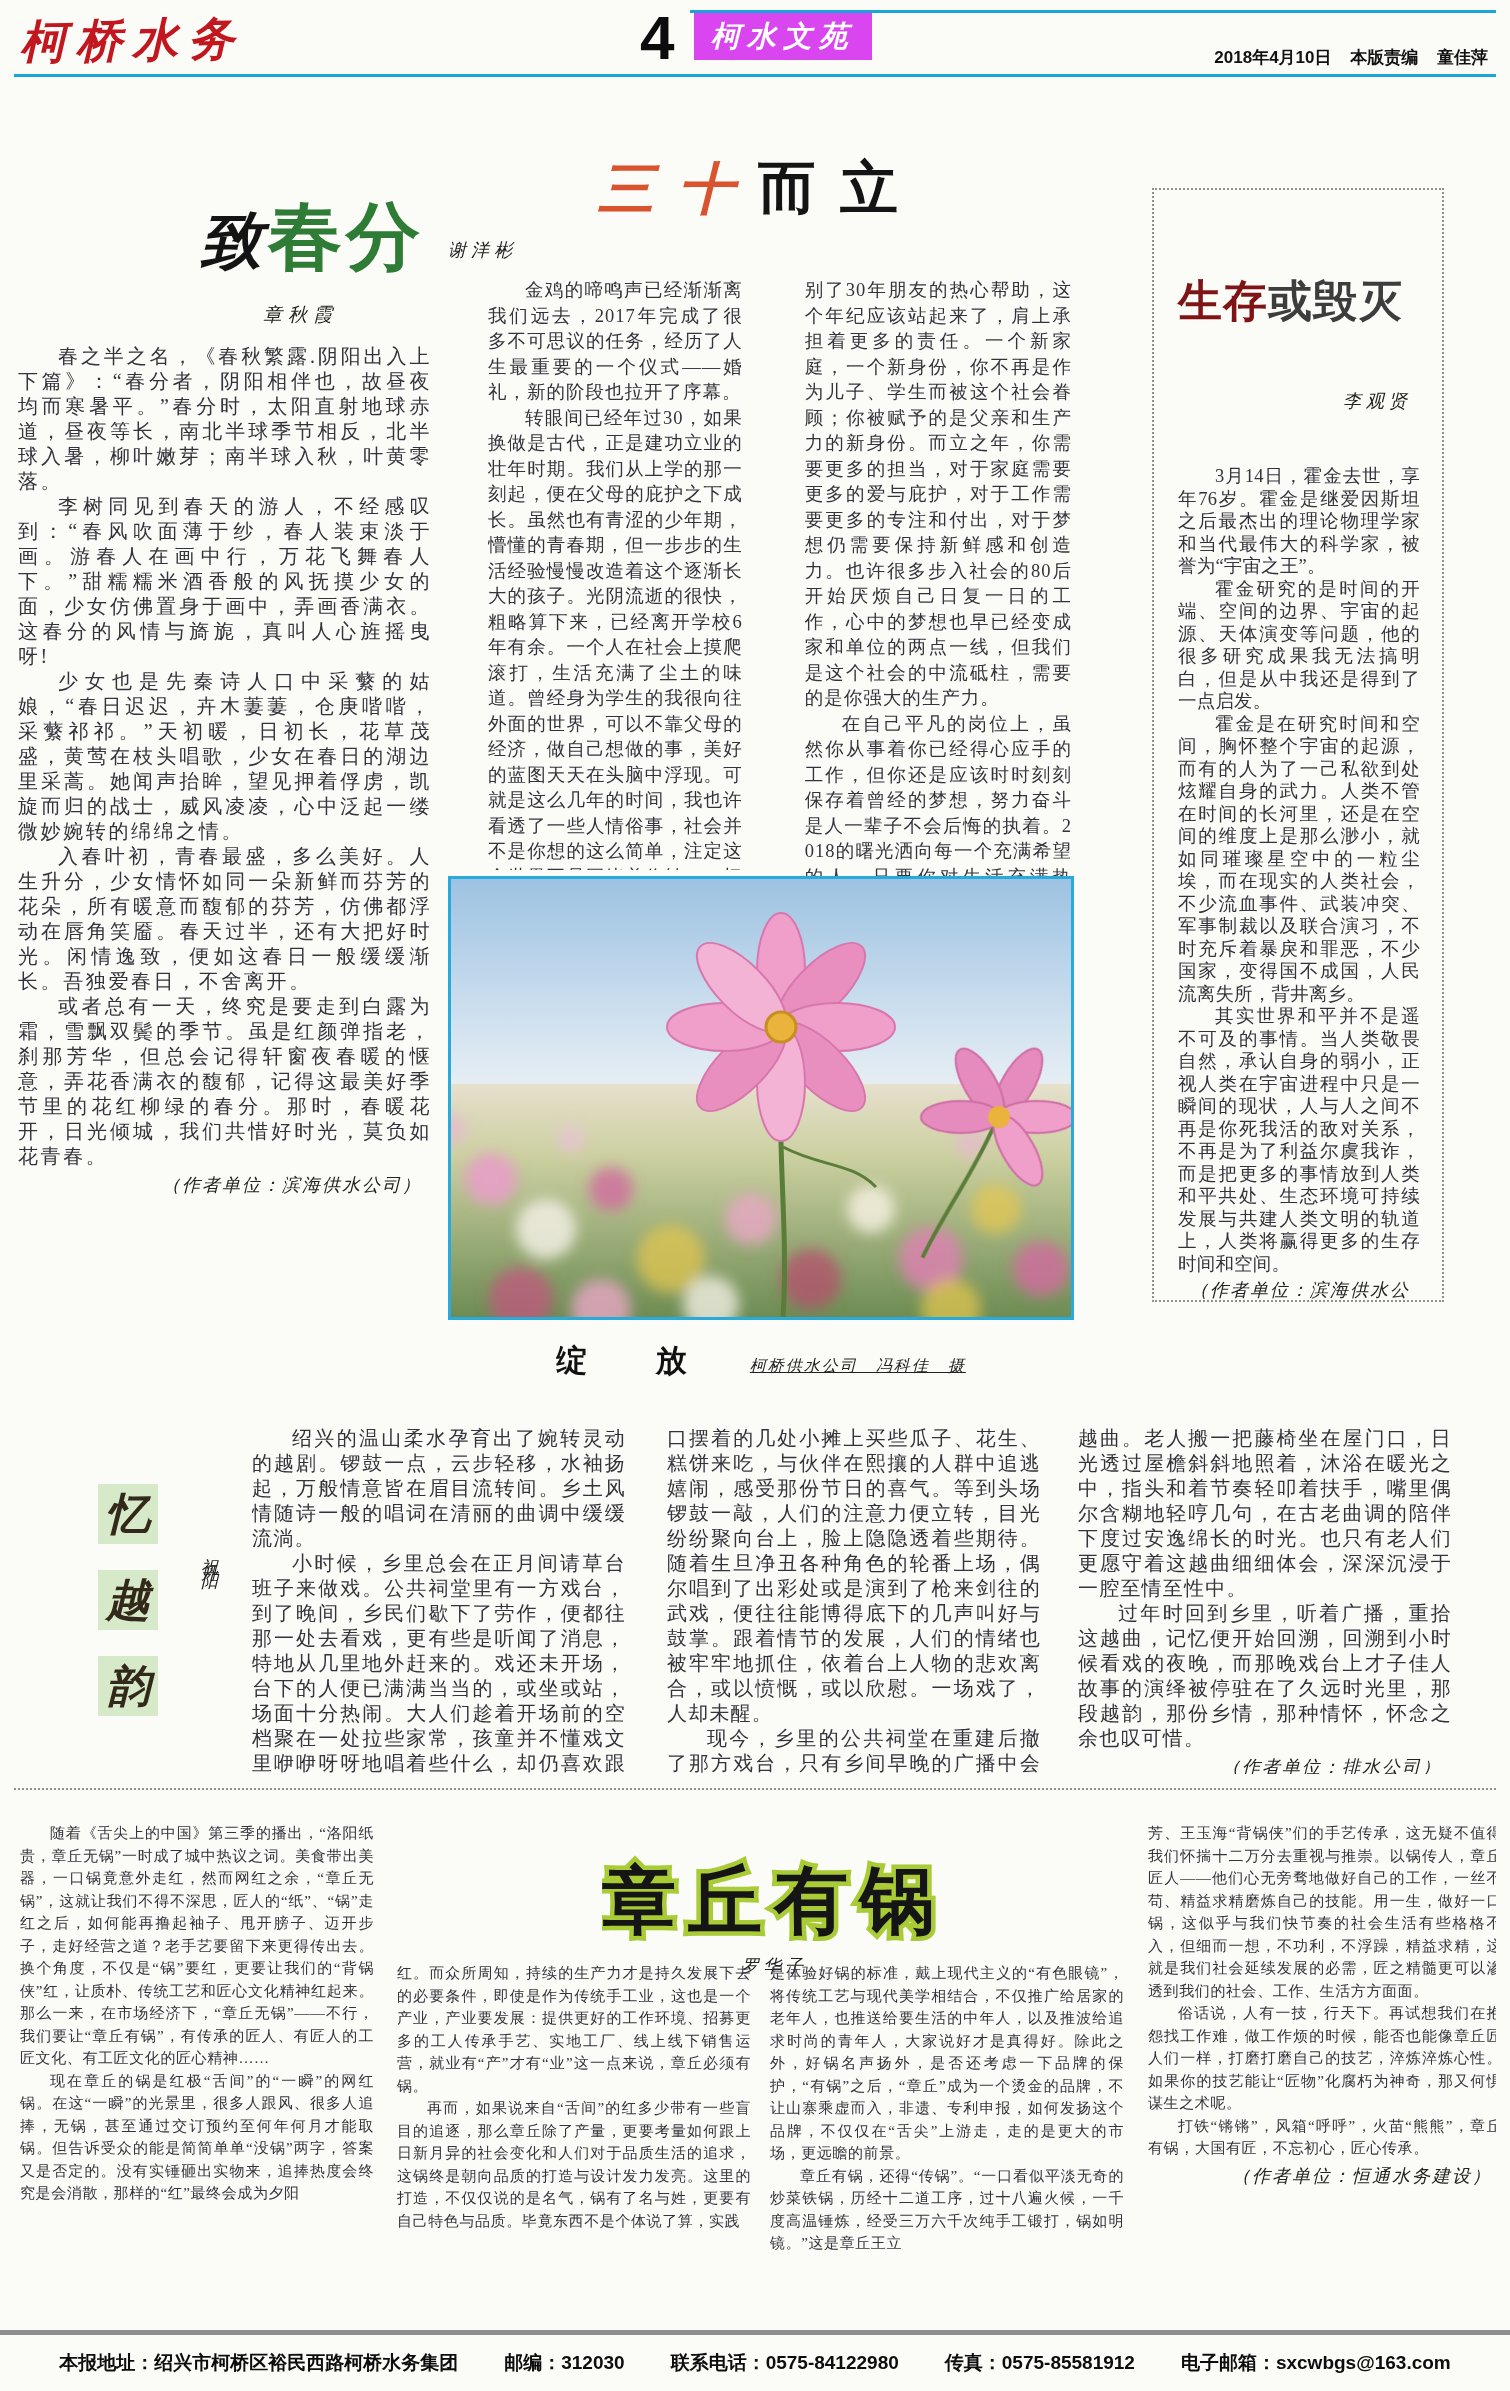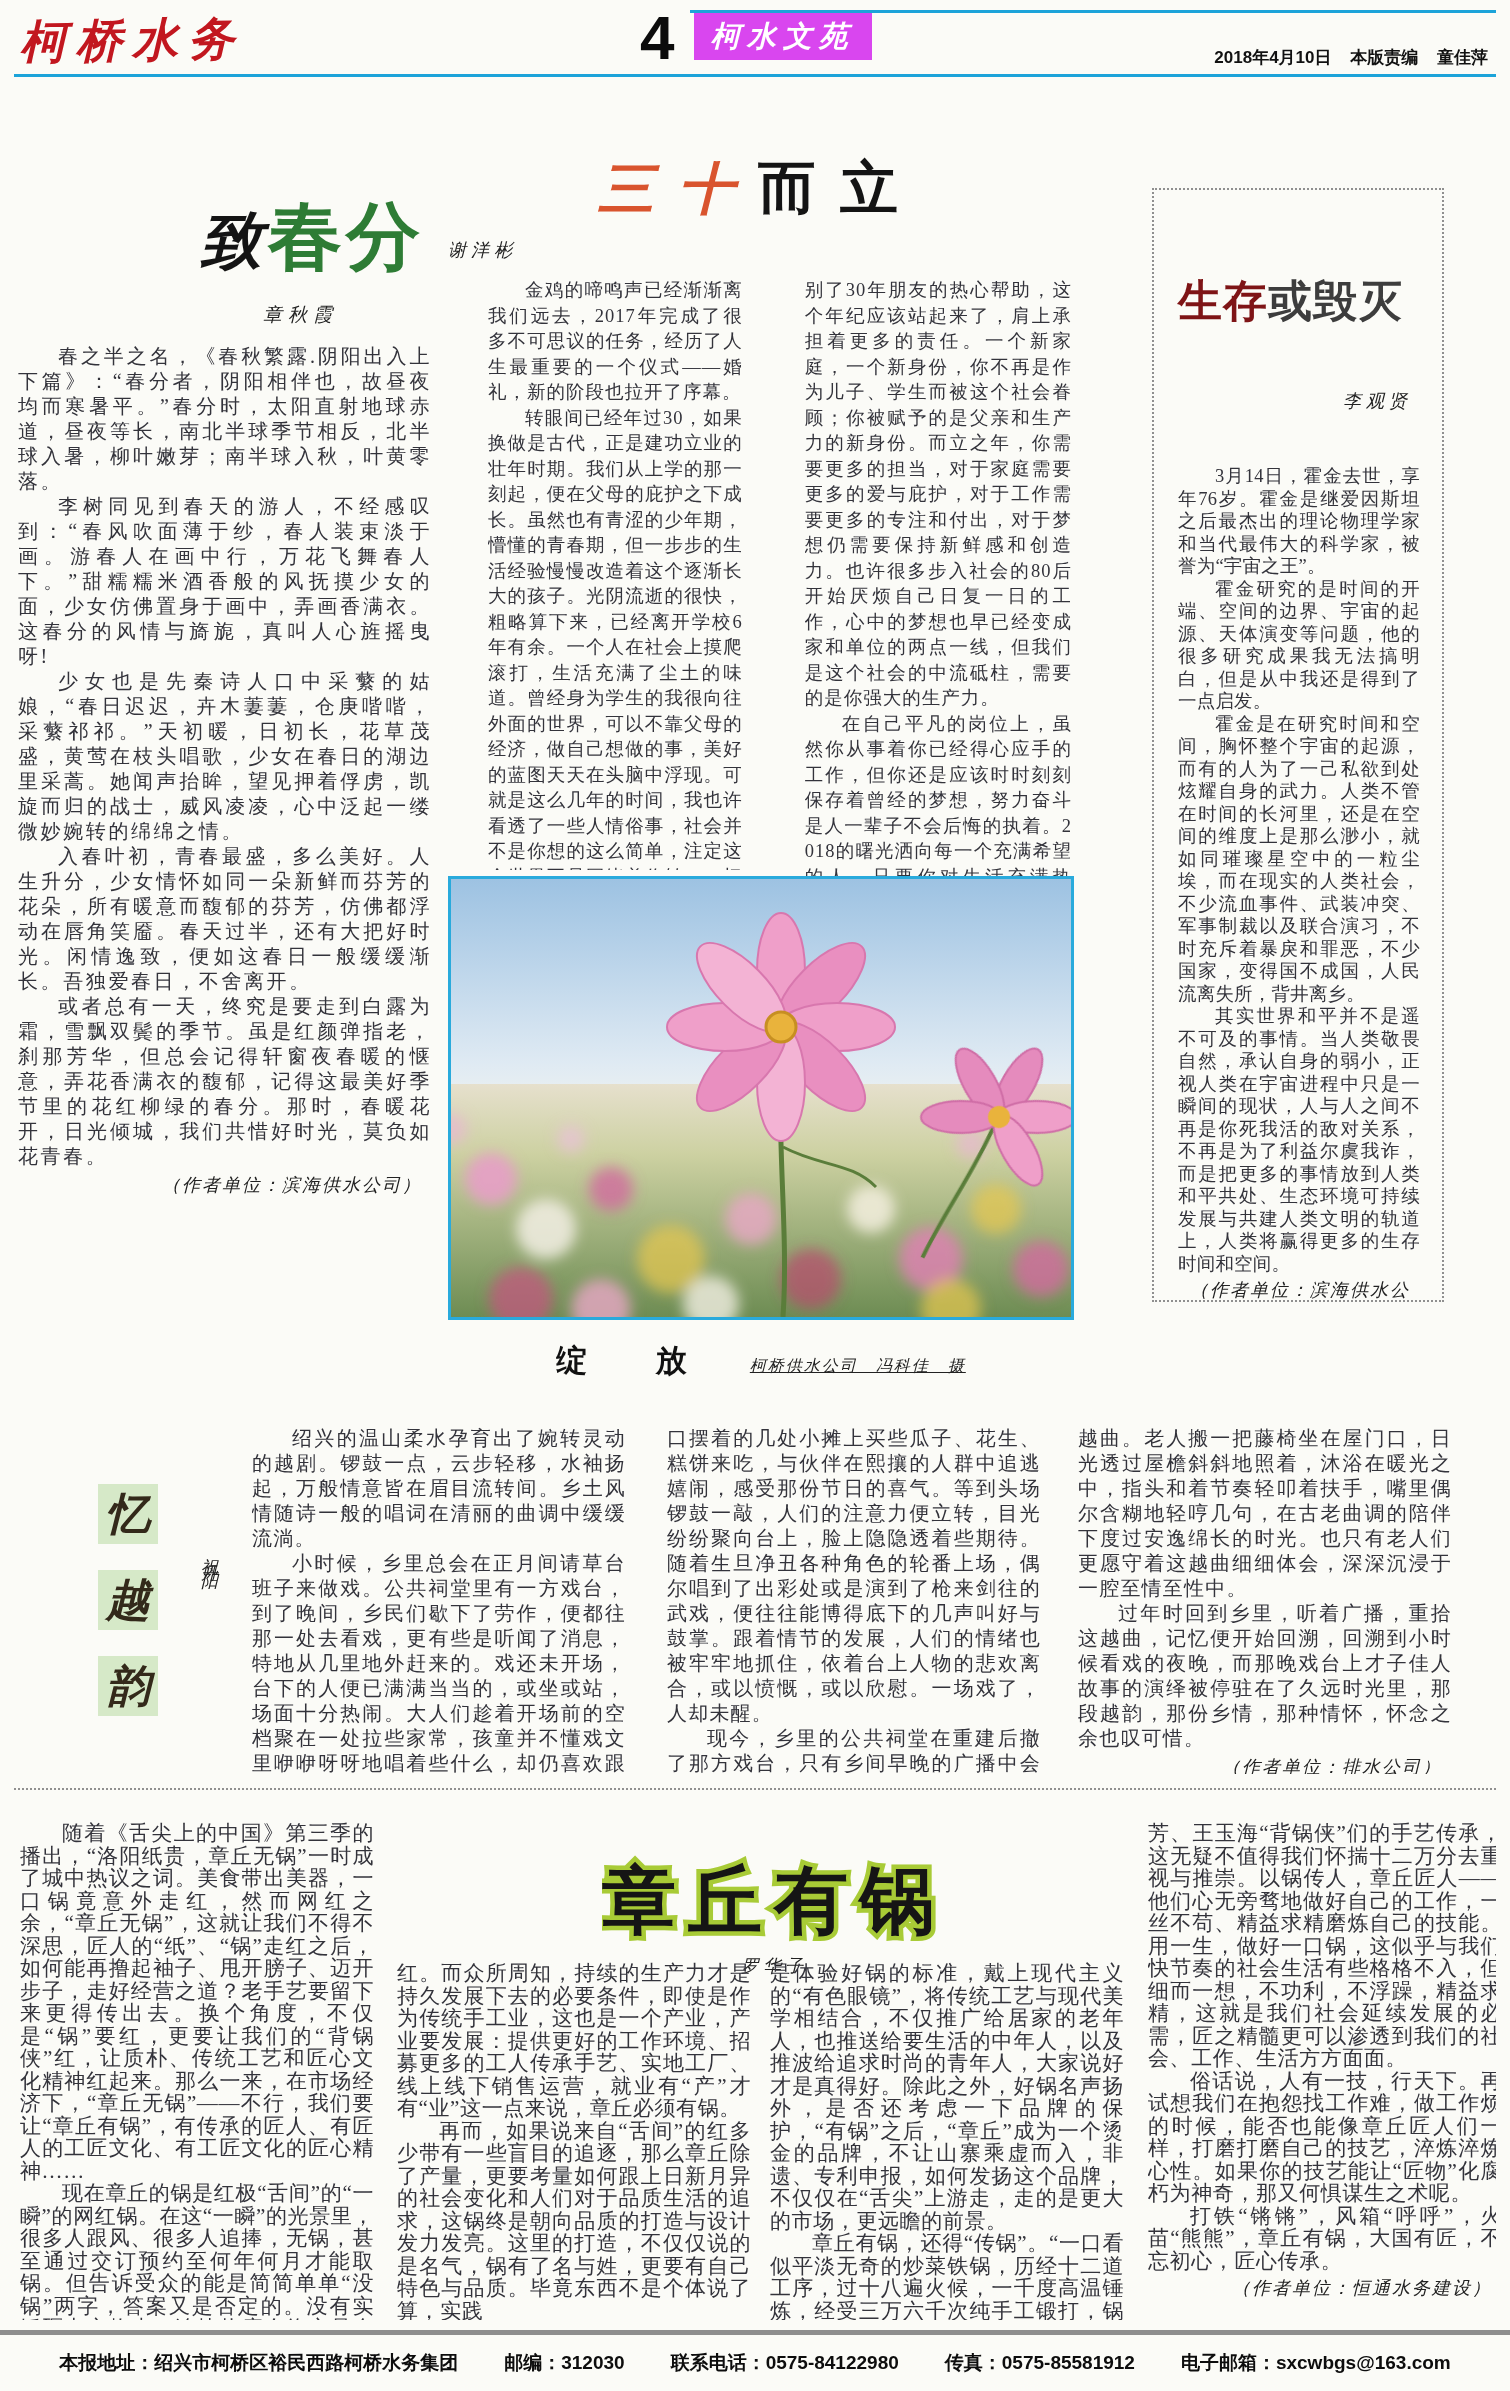--- a/index.html
+++ b/index.html
@@ -89,21 +89,21 @@
 
   
   .a5 { position:absolute; left:14px; top:1812px; width:1482px; height:514px; overflow:hidden; }
   .a5-titleblock { position:absolute; left:588px; top:32px; width:344px; text-align:center; }
   .a5-author { margin-top:2px; font-size:18px; letter-spacing:4px; font-style:italic; color:#222; }
   .a5-col { position:absolute; width:354px; overflow:hidden; }
   .a5-col1 { left:6px;    top:10px;  height:498px; }
   .a5-col2 { left:383px;  top:150px; height:358px; }
   .a5-col3 { left:756px;  top:150px; height:358px; }
   .a5-col4 { left:1134px; top:10px;  height:498px; }
-  .a5 .body p { font-size:21px; line-height:22.5px; letter-spacing:0.6px; }
+  .a5 .body p { font-size:15px; line-height:22.5px; letter-spacing:0.6px; }
 
   
   .footer-area { position:absolute; left:0; top:2322px; width:1510px; height:69px; background:#fbfbf7; }
   .footer-bar { position:absolute; left:0; top:8px; width:1510px; height:5px; background:#8e8e8e; }
   .footer-row { position:absolute; left:40px; top:28px; width:1430px; display:flex;
                 justify-content:center; font-family:"Liberation Sans", sans-serif;
                 font-size:19px; font-weight:bold; color:#0d0d0d; white-space:nowrap; }
   .footer-row span { margin:0 23px; }
 </style>
 </head>

